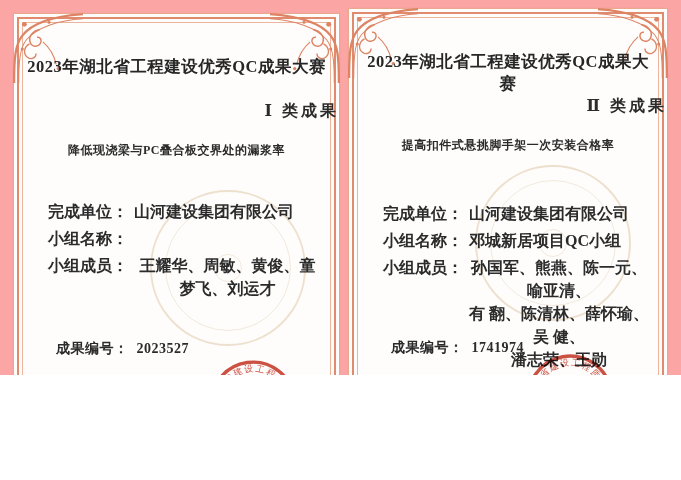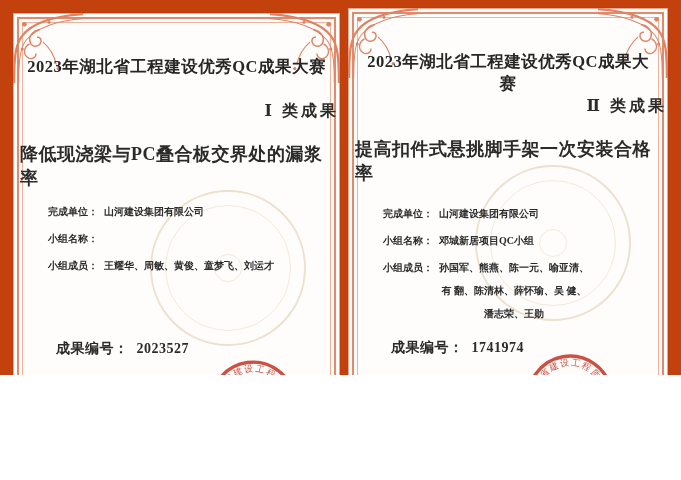--- a/index.html
+++ b/index.html
@@ -1,18 +1,18 @@
 <!DOCTYPE html>
 <html><head>
 <meta charset="utf-8">
 <style>
   html,body{margin:0;padding:0;background:#ffffff;}
   .canvas{
     position:relative;width:681px;height:375px;overflow:hidden;
-    background:#c2410c;
+    background:#fca5a5;
     font-family:"Liberation Serif","DejaVu Serif",serif;
     color:#2b2b2b;
   }
   .cert{
     position:absolute;background:#fefdfc;
     border:1px solid #eaa98f;
     box-shadow:0 0 2px rgba(0,0,0,0.05);
   }
   .cert-left{left:13px;top:13px;width:325px;height:455px;}
   .cert-right{left:348px;top:8px;width:318px;height:452px;}
@@ -32,24 +32,24 @@
   
   .title{
     position:absolute;top:42px;left:10px;right:10px;text-align:center;
     font-size:16.5px;font-weight:bold;letter-spacing:0.5px;color:#262626;
   }
   .grade{
     position:absolute;top:87px;left:0;right:0;text-align:right;
     font-size:16px;font-weight:bold;letter-spacing:3px;
   }
   .achievement{
-    position:absolute;top:128px;left:6px;right:6px;text-align:left;
-    font-size:18px;font-weight:bold;letter-spacing:0.5px;
-  }
-  .fields{position:absolute;left:34px;right:18px;font-size:10px;font-weight:bold;}
+    position:absolute;top:128px;left:6px;right:6px;text-align:center;
+    font-size:12px;font-weight:bold;letter-spacing:0.5px;
+  }
+  .fields{position:absolute;left:34px;right:18px;font-size:16px;font-weight:bold;}
   .cert-left  .fields{top:189px;}
   .cert-right .fields{top:196px;}
   .field-row{display:flex;margin-bottom:10px;line-height:17px;}
   .field-label{white-space:nowrap;margin-right:6px;}
   .member-lines{line-height:23px;}
   .member-lines .ml{min-height:0;}
   .field-row.members{line-height:23px;margin-top:-3px;text-align:center;}
   .serial-row{
     position:absolute;left:34px;font-size:14px;font-weight:bold;letter-spacing:0.5px;margin-left:8px;
   }

